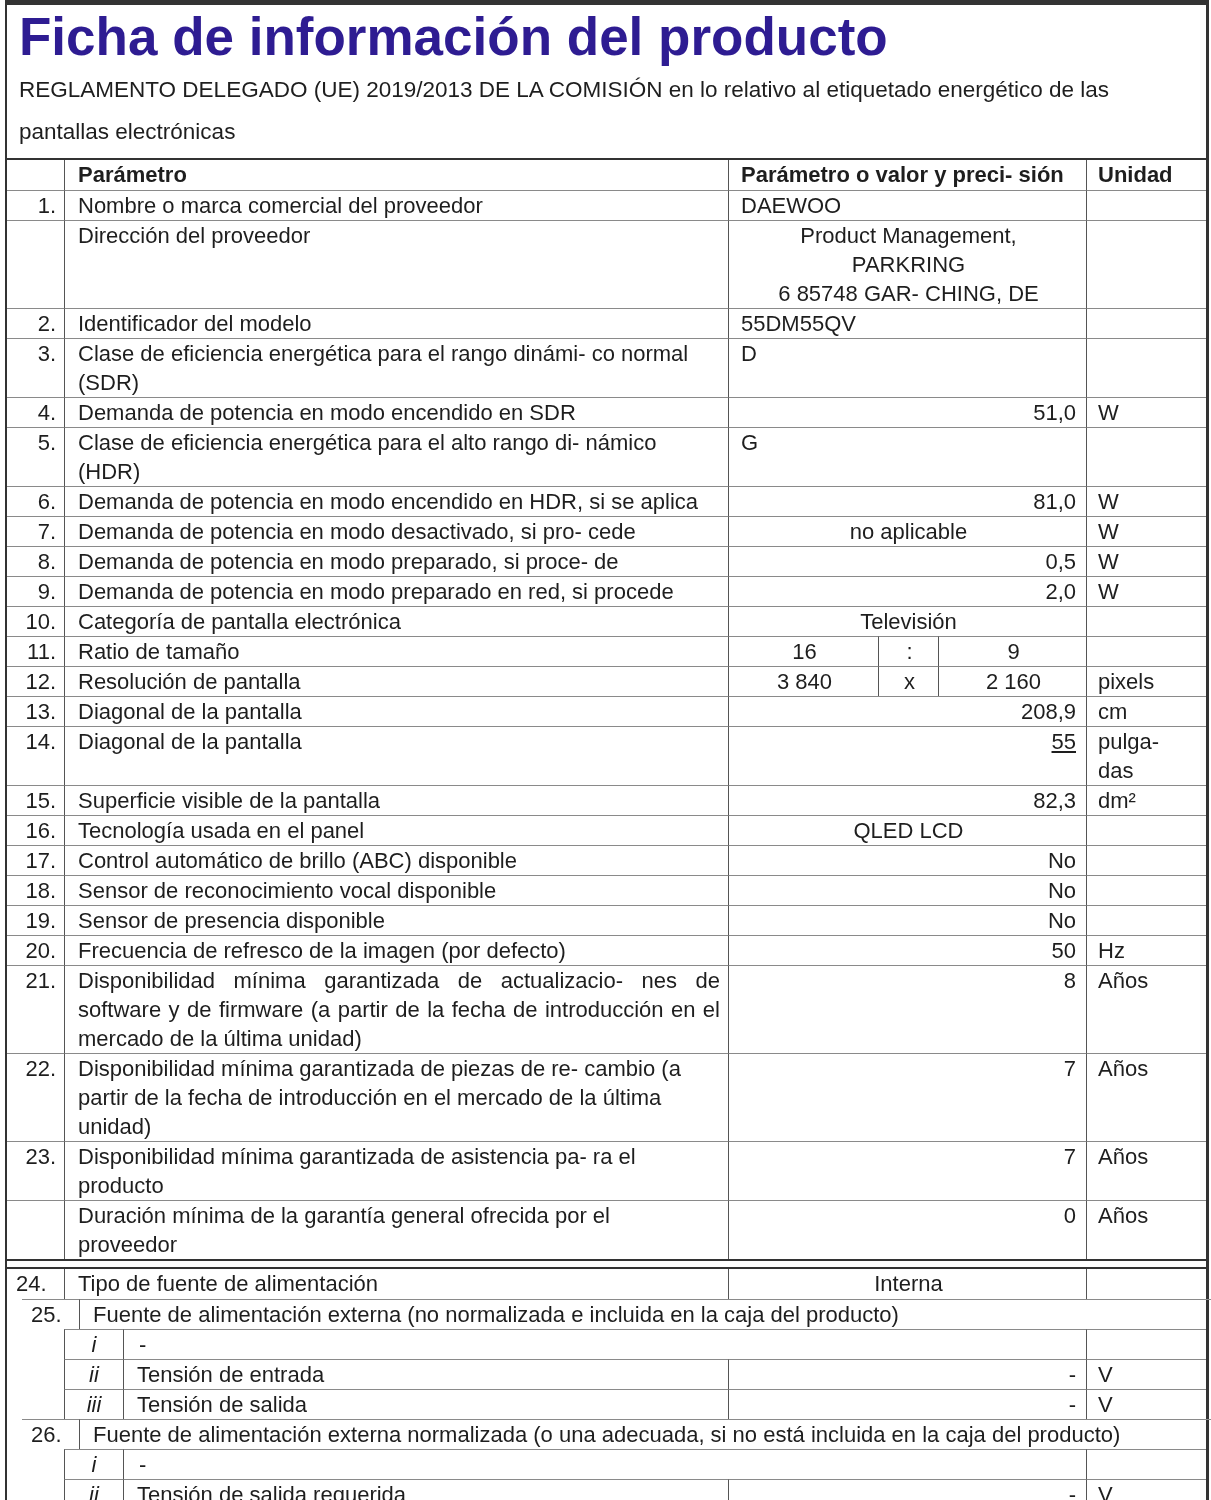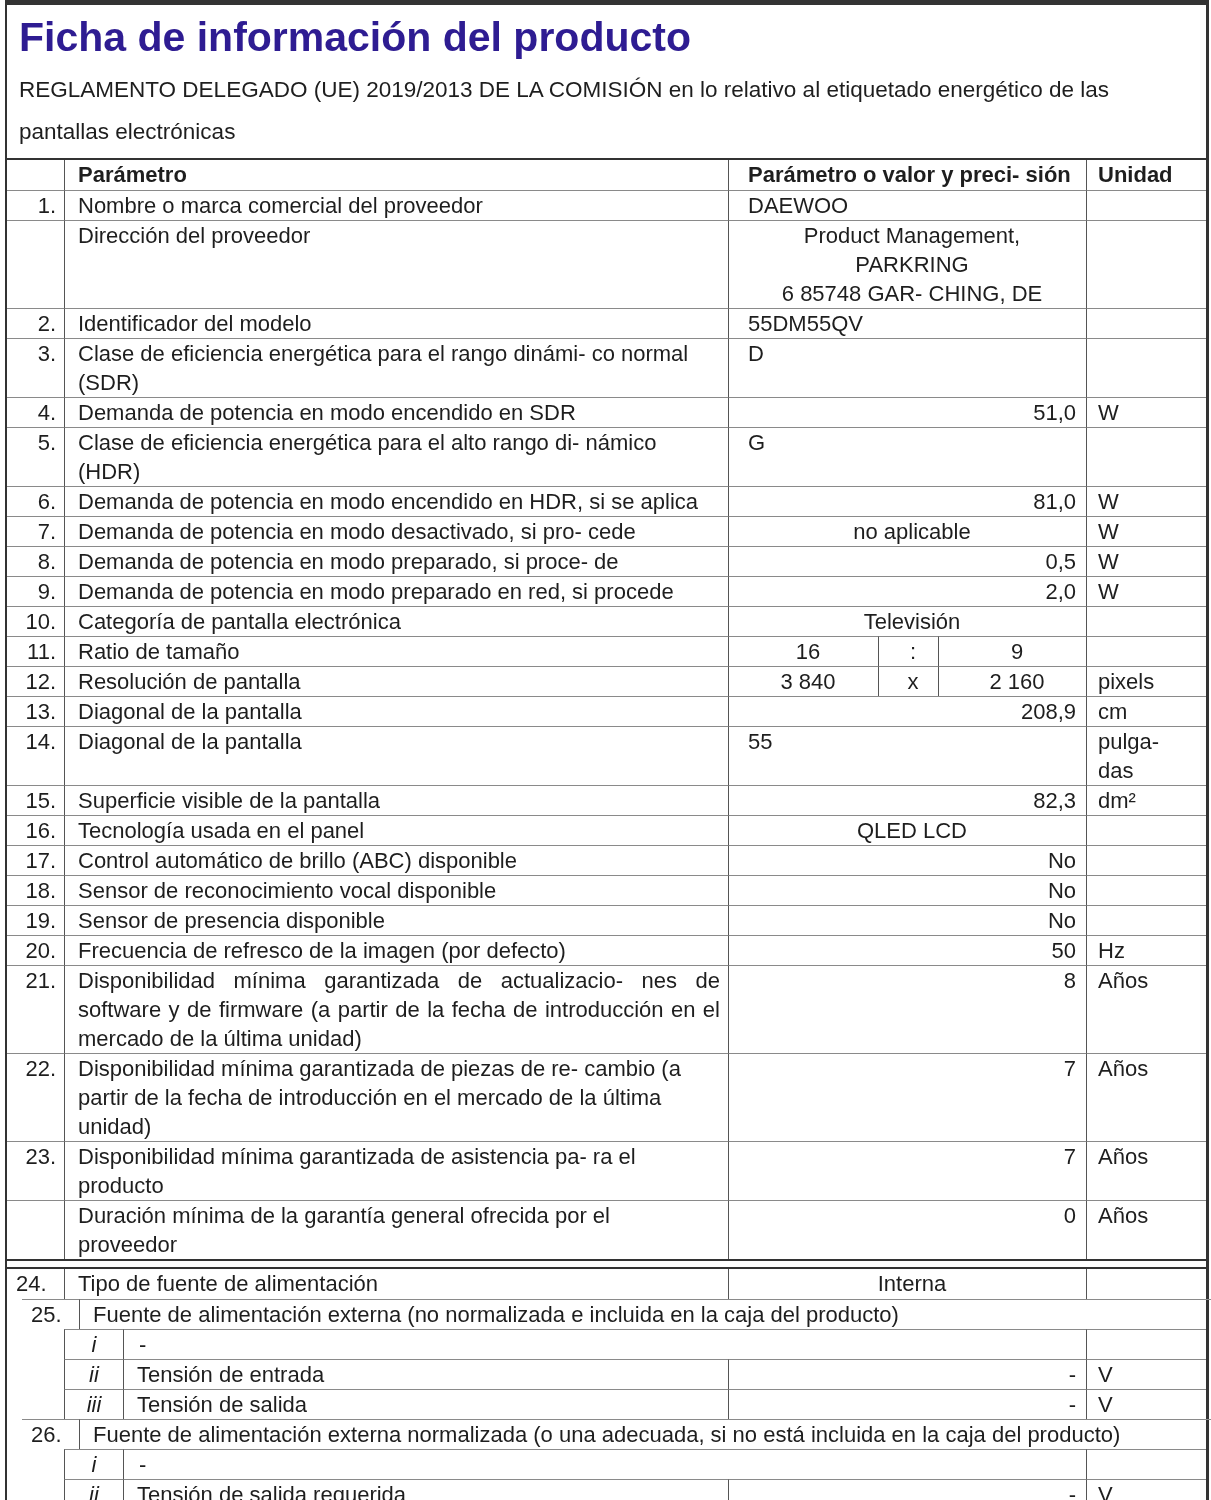--- a/index.html
+++ b/index.html
@@ -19,21 +19,21 @@
   .frame{
     margin-left:5px;
     width:1199px;
     border-left:2px solid var(--frame);
     border-right:3px solid var(--frame);
     border-top:5px solid var(--frame);
     box-sizing:content-box;
   }
   .hd{padding:6px 12px 5px 12px;}
   .title{
-    font-size:41px;line-height:52px;font-weight:bold;
+    font-size:53px;line-height:52px;font-weight:bold;
     color:var(--title-color);margin:0;
   }
   .subtitle{
     font-size:22.5px;line-height:42px;margin:6px 0 0 0;color:var(--text);
   }
   .tbl{border-top:2px solid var(--frame);}
   .t1{border-bottom:2px solid var(--frame);}
   .gap{height:6px;background:#ffffff;}
   .t2{border-bottom:3px solid var(--frame);}
 
@@ -51,21 +51,21 @@
     min-height:30px;line-height:29px;font-size:22px;
     overflow:hidden;
   }
   .c:first-child{border-left:none;}
   .row:first-child .c{border-top:none;}
   .c.no-top{border-top:none !important;}
 
   .c-num{text-align:right;padding-right:8px;}
   .t2 .c-num{text-align:left;padding-left:9px;padding-right:0;}
   .c-param{padding-left:13px;padding-right:8px;white-space:pre-line;}
-  .c-val{padding-left:19px;padding-right:10px;white-space:pre-line;}
+  .c-val{padding-left:12px;padding-right:10px;white-space:pre-line;}
   .c-unit{padding-left:11px;padding-right:4px;white-space:pre-line;}
   .c-span{padding-left:13px;}
   .c-sub{font-style:italic;text-align:center;}
   .c-merged{padding-left:15px;}
   .row.header .c{font-weight:bold;}
   .row.just .c-param{text-align:justify;}
 </style>
 </head>
 <body>
 
@@ -167,21 +167,21 @@
       </div>
       <div class="row std">
         <div class="c c-num">13.</div>
         <div class="c c-param">Diagonal de la pantalla</div>
         <div class="c c-val" style="text-align: right;">208,9</div>
         <div class="c c-unit">cm</div>
       </div>
       <div class="row std">
         <div class="c c-num">14.</div>
         <div class="c c-param">Diagonal de la pantalla</div>
-        <div class="c c-val" style="">55</div>
+        <div class="c c-val" style="text-align: right; text-decoration: underline;">55</div>
         <div class="c c-unit">pulga-
 das</div>
       </div>
       <div class="row std">
         <div class="c c-num">15.</div>
         <div class="c c-param">Superficie visible de la pantalla</div>
         <div class="c c-val" style="text-align: right;">82,3</div>
         <div class="c c-unit">dm²</div>
       </div>
       <div class="row std">

